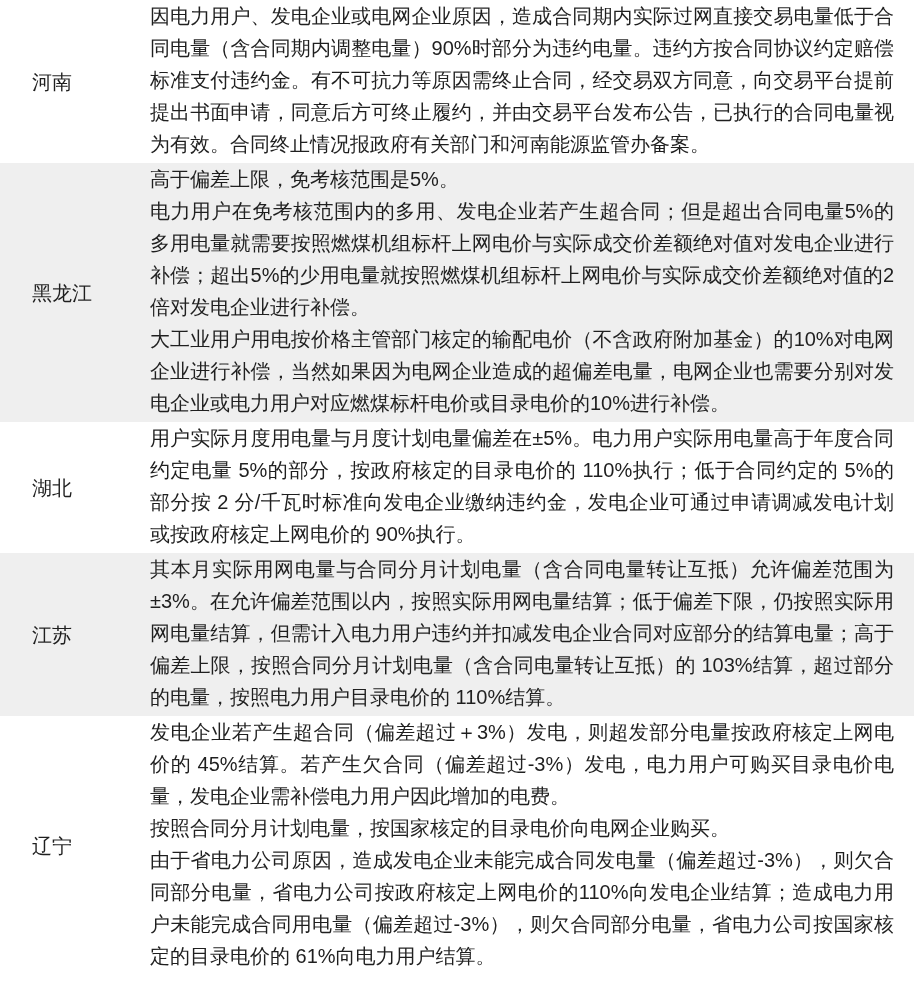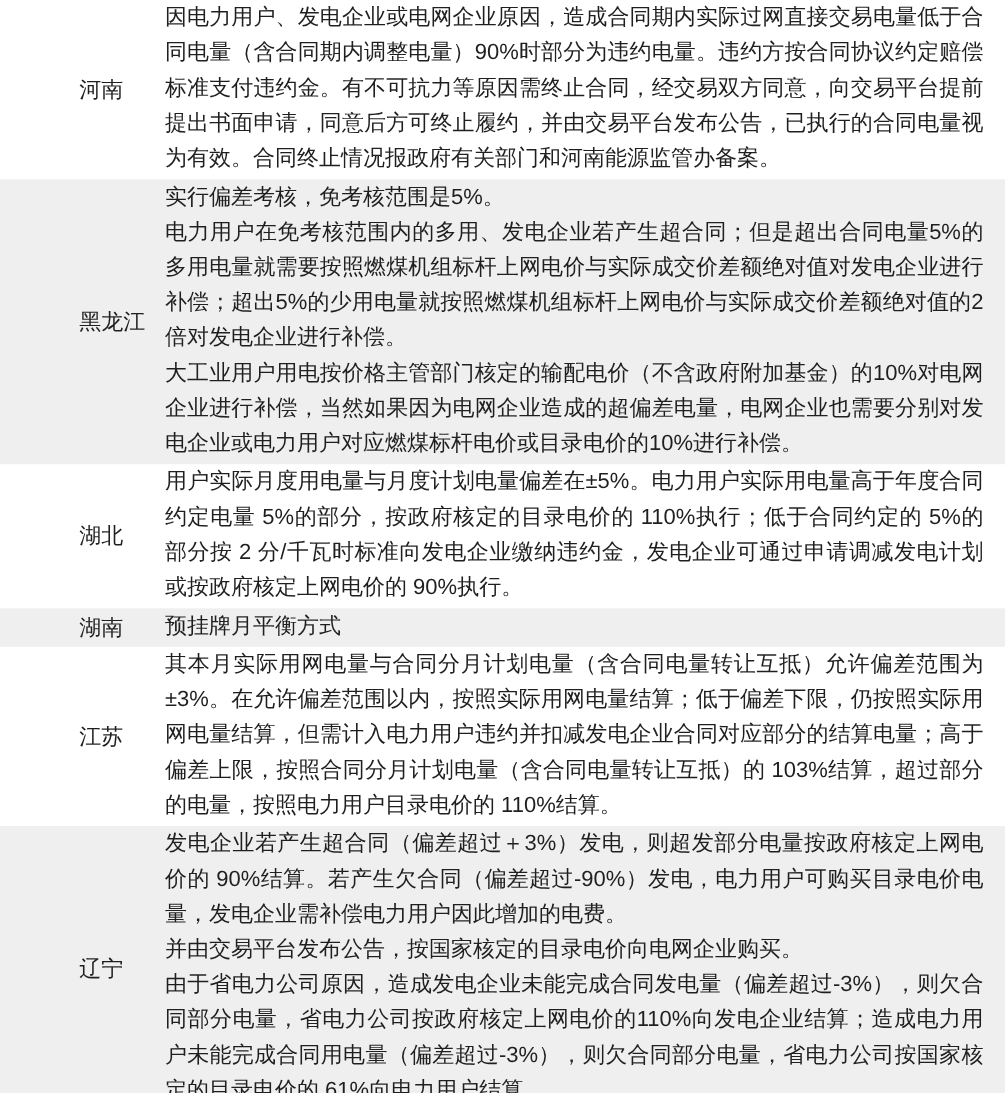--- a/index.html
+++ b/index.html
@@ -21,21 +21,21 @@
     font-size: 20px;
     line-height: 32px;
     color: #1f1f1f;
   }
   table.policy-table tr:nth-child(even) {
     background: #efefef;
   }
   td.province-cell {
     width: 150px;
     box-sizing: border-box;
-    padding: 0 0 0 72px;
+    padding: 0 0 0 32px;
     vertical-align: middle;
     text-align: left;
     white-space: nowrap;
   }
   td.policy-cell {
     box-sizing: border-box;
     padding: 0 20px 3px 0;
     vertical-align: middle;
     text-align: justify;
     margin-left: 12px;
@@ -54,50 +54,44 @@
   <tr>
     <td class="province-cell">河南</td>
     <td class="policy-cell">
             <p>因电力用户、发电企业或电网企业原因，造成合同期内实际过网直接交易电量低于合同电量（含合同期内调整电量）90%时部分为违约电量。违约方按合同协议约定赔偿标准支付违约金。有不可抗力等原因需终止合同，经交易双方同意，向交易平台提前提出书面申请，同意后方可终止履约，并由交易平台发布公告，已执行的合同电量视为有效。合同终止情况报政府有关部门和河南能源监管办备案。</p>
           </td>
   </tr>
 
   <tr>
     <td class="province-cell">黑龙江</td>
     <td class="policy-cell">
-            <p>实行偏差考核，免考核范围是5%。</p>
+            <p>高于偏差上限，免考核范围是5%。</p>
             <p>电力用户在免考核范围内的多用、发电企业若产生超合同；但是超出合同电量5%的多用电量就需要按照燃煤机组标杆上网电价与实际成交价差额绝对值对发电企业进行补偿；超出5%的少用电量就按照燃煤机组标杆上网电价与实际成交价差额绝对值的2倍对发电企业进行补偿。</p>
             <p>大工业用户用电按价格主管部门核定的输配电价（不含政府附加基金）的10%对电网企业进行补偿，当然如果因为电网企业造成的超偏差电量，电网企业也需要分别对发电企业或电力用户对应燃煤标杆电价或目录电价的10%进行补偿。</p>
           </td>
   </tr>
 
   <tr>
     <td class="province-cell">湖北</td>
     <td class="policy-cell">
             <p>用户实际月度用电量与月度计划电量偏差在±5%。电力用户实际用电量高于年度合同约定电量 5%的部分，按政府核定的目录电价的 110%执行；低于合同约定的 5%的部分按 2 分/千瓦时标准向发电企业缴纳违约金，发电企业可通过申请调减发电计划或按政府核定上网电价的 90%执行。</p>
           </td>
   </tr>
 
-  <tr>
-    <td class="province-cell">湖南</td>
-    <td class="policy-cell">
-            <p>预挂牌月平衡方式</p>
-          </td>
-  </tr>
 
   <tr>
     <td class="province-cell">江苏</td>
     <td class="policy-cell">
             <p>其本月实际用网电量与合同分月计划电量（含合同电量转让互抵）允许偏差范围为±3%。在允许偏差范围以内，按照实际用网电量结算；低于偏差下限，仍按照实际用网电量结算，但需计入电力用户违约并扣减发电企业合同对应部分的结算电量；高于偏差上限，按照合同分月计划电量（含合同电量转让互抵）的 103%结算，超过部分的电量，按照电力用户目录电价的 110%结算。</p>
           </td>
   </tr>
 
   <tr>
     <td class="province-cell">辽宁</td>
     <td class="policy-cell">
-            <p>发电企业若产生超合同（偏差超过＋3%）发电，则超发部分电量按政府核定上网电价的 90%结算。若产生欠合同（偏差超过-90%）发电，电力用户可购买目录电价电量，发电企业需补偿电力用户因此增加的电费。</p>
-            <p>并由交易平台发布公告，按国家核定的目录电价向电网企业购买。</p>
+            <p>发电企业若产生超合同（偏差超过＋3%）发电，则超发部分电量按政府核定上网电价的 45%结算。若产生欠合同（偏差超过-3%）发电，电力用户可购买目录电价电量，发电企业需补偿电力用户因此增加的电费。</p>
+            <p>按照合同分月计划电量，按国家核定的目录电价向电网企业购买。</p>
             <p>由于省电力公司原因，造成发电企业未能完成合同发电量（偏差超过-3%），则欠合同部分电量，省电力公司按政府核定上网电价的110%向发电企业结算；造成电力用户未能完成合同用电量（偏差超过-3%），则欠合同部分电量，省电力公司按国家核定的目录电价的 61%向电力用户结算。</p>
           </td>
   </tr>
 </tbody>
   </table>
 </div>
 
 </body></html>

